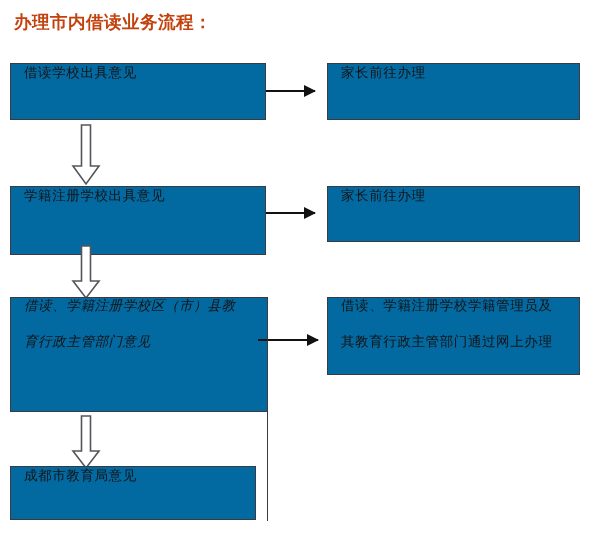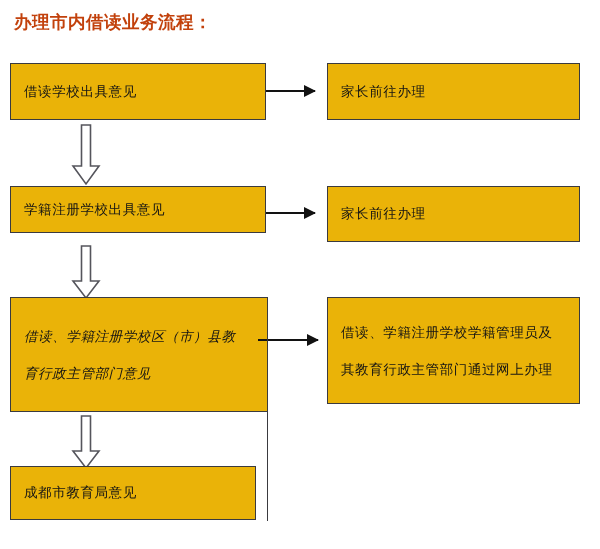--- a/index.html
+++ b/index.html
@@ -25,25 +25,25 @@
     top: 10px;
     font-size: 17.5px;
     font-weight: bold;
     color: #c2410c;
     letter-spacing: 0.5px;
     white-space: nowrap;
   }
   .box {
     position: absolute;
     box-sizing: border-box;
-    background: #eab308;
+    background: #0369a1;
     border: 1.6px solid #3a3a3f;
     display: flex;
     flex-direction: column;
-    justify-content: center;
+    justify-content: flex-start;
   }
   .box .line {
     font-size: 13.5px;
     color: #141414;
     letter-spacing: 0.6px;
     white-space: nowrap;
     padding-left: 13px;
   }
   .box.two-line .line {
     line-height: 1.05;
@@ -102,21 +102,21 @@
   <div class="box" style="left:327px; top:63px; width:253px; height:57px;">
     <div class="line">家长前往办理</div>
   </div>
 
   <div class="varrow" style="left:70px; top:124px;">
     <svg width="32" height="62" viewBox="0 0 32 62">
       <polygon points="11.5,1 20.5,1 20.5,42 29,42 16,60 3,42 11.5,42" fill="#ffffff" stroke="#55555c" stroke-width="1.6" stroke-linejoin="miter"></polygon>
     </svg>
   </div>
 
-  <div class="box" style="left:10px; top:186px; width:256px; height:47px;">
+  <div class="box" style="left:10px; top:186px; width:256px; height:69px;">
     <div class="line">学籍注册学校出具意见</div>
   </div>
 
   <div class="harrow" style="left:266px; top:212px; width:49px;"></div>
 
   <div class="box" style="left:327px; top:186px; width:253px; height:56px;">
     <div class="line">家长前往办理</div>
   </div>
 
   <div class="varrow" style="left:70px; top:245px;">
@@ -125,21 +125,21 @@
     </svg>
   </div>
 
   <div class="box two-line" style="left:10px; top:297px; width:258px; height:115px;font-style:italic;">
     <div class="line">借读、学籍注册学校区（市）县教</div>
     <div class="line">育行政主管部门意见</div>
   </div>
 
   <div class="harrow" style="left:258px; top:339px; width:60px;"></div>
 
-  <div class="box two-line" style="left:327px; top:297px; width:253px; height:107px;">
+  <div class="box two-line" style="left:327px; top:297px; width:253px; height:78px;">
     <div class="line">借读、学籍注册学校学籍管理员及</div>
     <div class="line">其教育行政主管部门通过网上办理</div>
   </div>
 
   <div class="varrow" style="left:70px; top:415px;">
     <svg width="32" height="55" viewBox="0 0 32 55">
       <polygon points="11.5,1 20.5,1 20.5,36 29,36 16,53 3,36 11.5,36" fill="#ffffff" stroke="#55555c" stroke-width="1.6" stroke-linejoin="miter"></polygon>
     </svg>
   </div>
 

